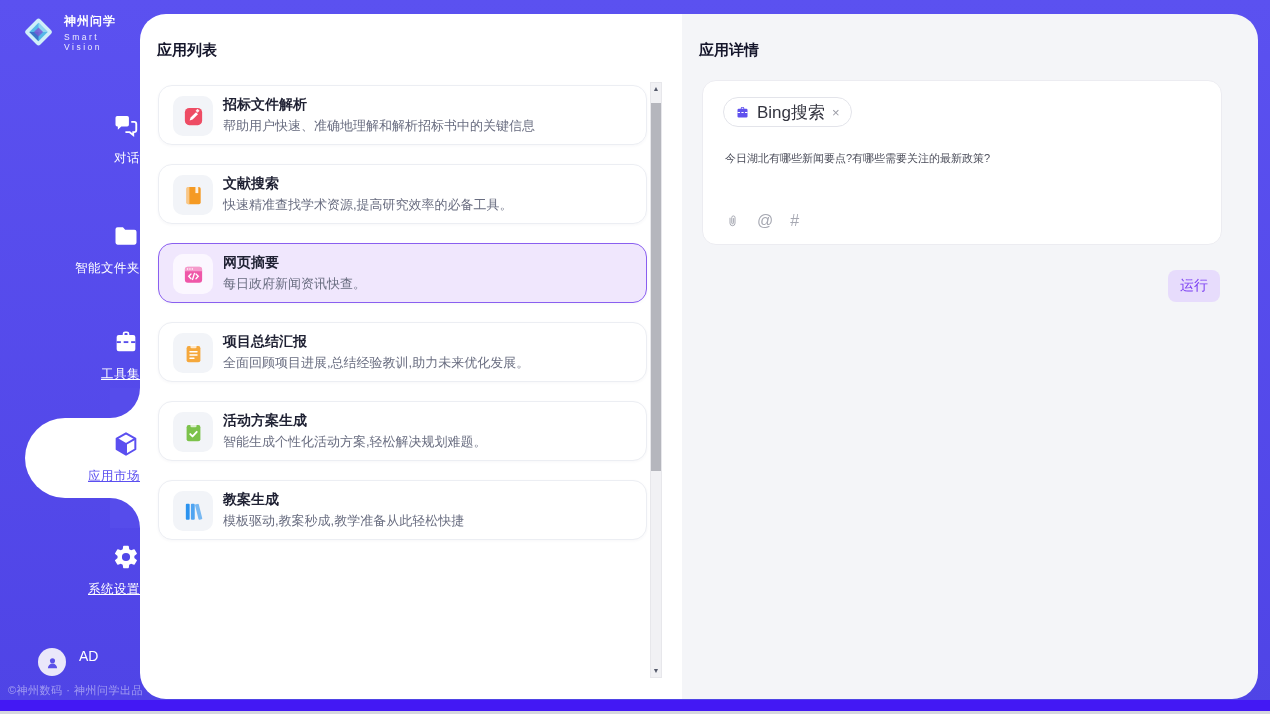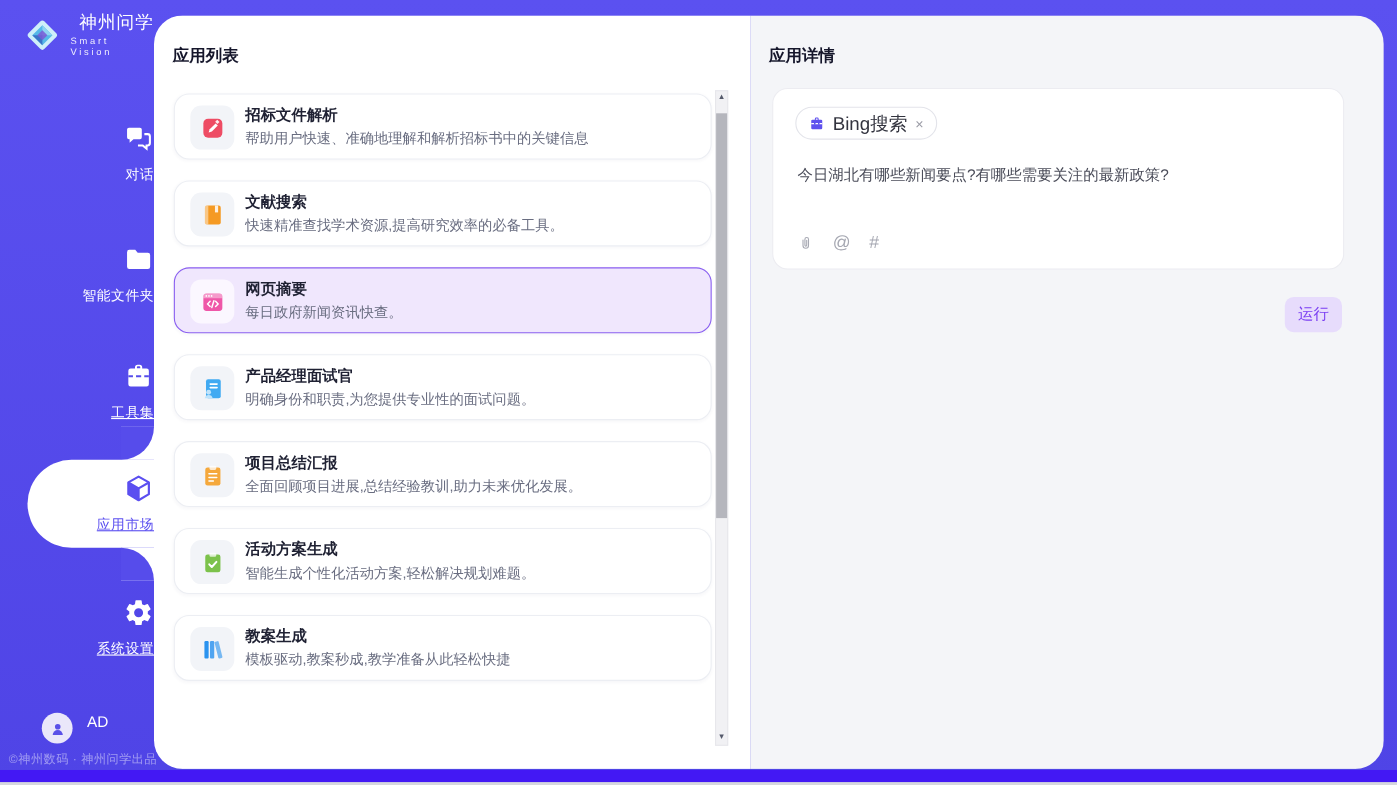--- a/index.html
+++ b/index.html
@@ -4,21 +4,21 @@
 <style>
   html,body{margin:0;padding:0;background:#584EEC;}
   *{box-sizing:border-box;}
   .stage{position:relative;width:1270px;height:714px;overflow:hidden;
          font-family:"Liberation Sans","DejaVu Sans",sans-serif;
          background:linear-gradient(180deg,#5B51F0 0%,#4F44E6 100%);}
   
   .sidebar{position:absolute;left:0;top:0;width:140px;height:700px;z-index:3;}
   .brand{position:absolute;left:20px;top:12px;display:flex;align-items:center;gap:7px;}
   .brand-logo{width:38px;height:38px;}
-  .brand-name{color:#fff;font-size:16px;font-weight:normal;letter-spacing:1px;line-height:18px;text-align:right;}
+  .brand-name{color:#fff;font-size:12px;font-weight:bold;letter-spacing:1px;line-height:18px;}
   .brand-tag{color:rgba(255,255,255,.9);font-size:8.5px;letter-spacing:2.5px;margin-top:2px;}
   .bump{position:absolute;left:25px;top:418px;width:115px;height:80px;background:#fff;
         border-radius:40px 0 0 40px;z-index:1;}
   .fillet{position:absolute;left:110px;width:30px;height:30px;background:#fff;z-index:1;}
   .fillet.f-top{top:388px;}
   .fillet.f-bot{top:498px;}
   .fillet i{position:absolute;inset:0;background:#564CEB;display:block;}
   .fillet.f-top i{border-bottom-right-radius:100%;}
   .fillet.f-bot i{border-top-right-radius:100%;}
   .nav-item{position:absolute;left:0;width:140px;text-align:right;z-index:2;cursor:pointer;}
@@ -58,21 +58,21 @@
   .sb-thumb{position:absolute;left:0;top:20px;width:10px;height:368px;background:#B5B6BD;cursor:pointer;}
   
   .detail-panel{position:relative;flex:1;height:100%;background:#F4F5F8;}
   .prompt-card{position:absolute;left:20px;top:66px;width:520px;height:165px;background:#fff;
                border:1px solid #ECECF1;border-radius:14px;}
   .chip{position:absolute;left:20px;top:16px;height:30px;display:inline-flex;align-items:center;gap:7px;
         padding:0 11px;background:#fff;border:1px solid #E3E4EA;border-radius:16px;cursor:pointer;}
   .chip svg{width:15px;height:15px;}
   .chip-label{font-size:17px;color:#33343F;}
   .chip-x{font-size:13px;color:#9B9CA6;cursor:pointer;line-height:1;}
-  .prompt-text{position:absolute;left:22px;top:70px;right:20px;font-size:14px;color:#4A4C59;cursor:text;}
+  .prompt-text{position:absolute;left:22px;top:70px;right:20px;font-size:11px;color:#4A4C59;cursor:text;}
   .attach-row{position:absolute;left:22px;bottom:14px;display:flex;align-items:center;gap:17px;color:#A6A8B2;}
   .attach-row svg{width:15px;height:18px;}
   .composer-glyph{font-size:16px;color:#A6A8B2;cursor:pointer;}
   .run-btn{position:absolute;top:256px;right:38px;width:52px;height:32px;border:none;border-radius:8px;
            background:#E7DCFC;color:#7B3FF2;font-size:14px;cursor:pointer;
            font-family:"Liberation Sans","DejaVu Sans",sans-serif;}
   
   .bottom-strip{position:absolute;left:0;top:700px;width:1270px;height:11px;background:#4318F4;z-index:5;}
   .bottom-edge{position:absolute;left:0;top:711px;width:1270px;height:3px;background:#D6D7DE;z-index:5;}
 </style>
@@ -194,32 +194,20 @@
                 <circle cx="10.8" cy="6.3" r=".8" fill="#fff"></circle>
                 <path d="M9.4 11.4L7 13.9l2.4 2.5M14.6 11.4l2.4 2.5-2.4 2.5M13 10.8l-2 6.4" stroke="#fff" stroke-width="1.4" fill="none" stroke-linecap="round"></path>
               </svg>
             </div>
     <div class="app-name">网页摘要</div>
     <div class="app-desc">每日政府新闻资讯快查。</div>
   </div>
           <div class="app-card">
     <div class="app-tile">
               <svg viewBox="0 0 24 24">
-                <rect x="5.5" y="3" width="14" height="18" rx="2" fill="#41AAF2"></rect>
-                <path d="M9.5 7.5h6.5M9.5 10.8h6.5" stroke="#fff" stroke-width="1.5" stroke-linecap="round"></path>
-                <circle cx="8" cy="15.2" r="2.3" fill="#BFE3FB"></circle>
-                <path d="M4.3 21a3.8 3.8 0 017.5 0z" fill="#BFE3FB"></path>
-              </svg>
-            </div>
-    <div class="app-name">产品经理面试官</div>
-    <div class="app-desc">明确身份和职责,为您提供专业性的面试问题。</div>
-  </div>
-          <div class="app-card">
-    <div class="app-tile">
-              <svg viewBox="0 0 24 24">
                 <rect x="4.8" y="4.2" width="14.4" height="17" rx="2.2" fill="#F5A83C"></rect>
                 <rect x="8.8" y="2.5" width="6.4" height="4" rx="1.3" fill="#fff" opacity=".75"></rect>
                 <path d="M8.3 10.2h7.4M8.3 13.6h7.4M8.3 17h4.2" stroke="#fff" stroke-width="1.4" stroke-linecap="round"></path>
               </svg>
             </div>
     <div class="app-name">项目总结汇报</div>
     <div class="app-desc">全面回顾项目进展,总结经验教训,助力未来优化发展。</div>
   </div>
           <div class="app-card">
     <div class="app-tile">

